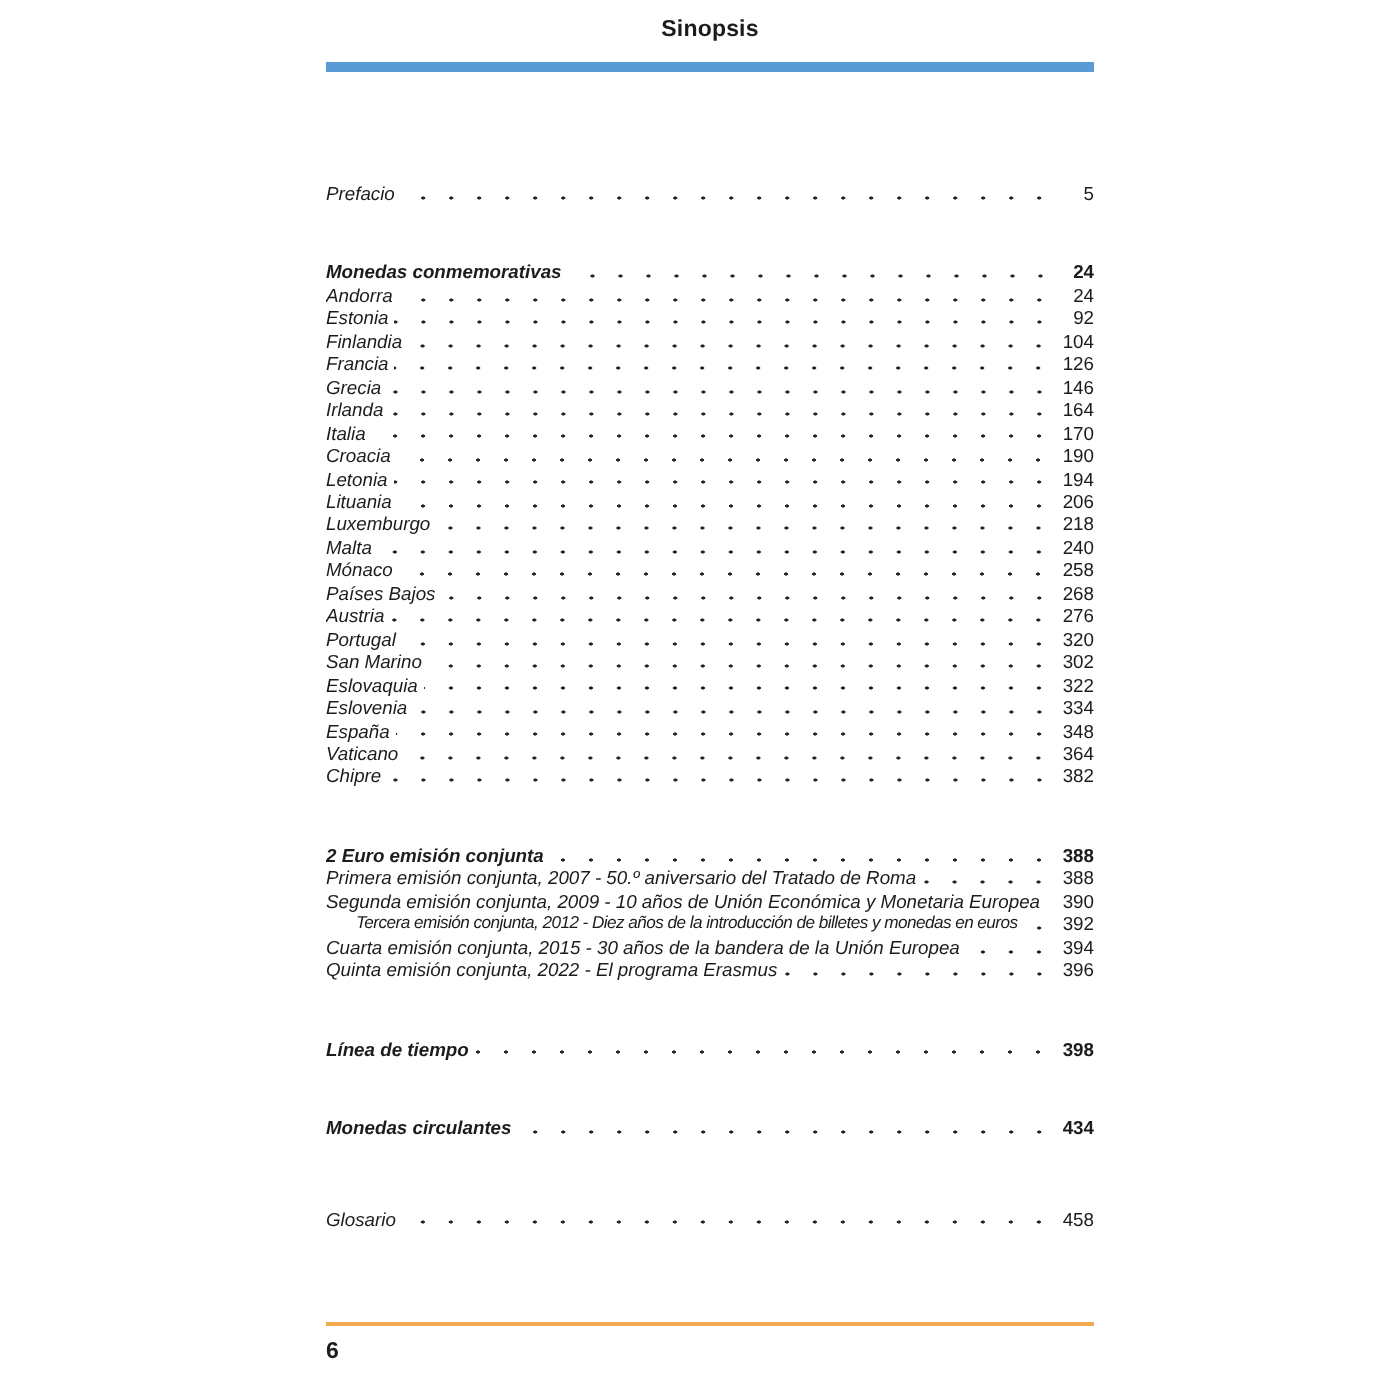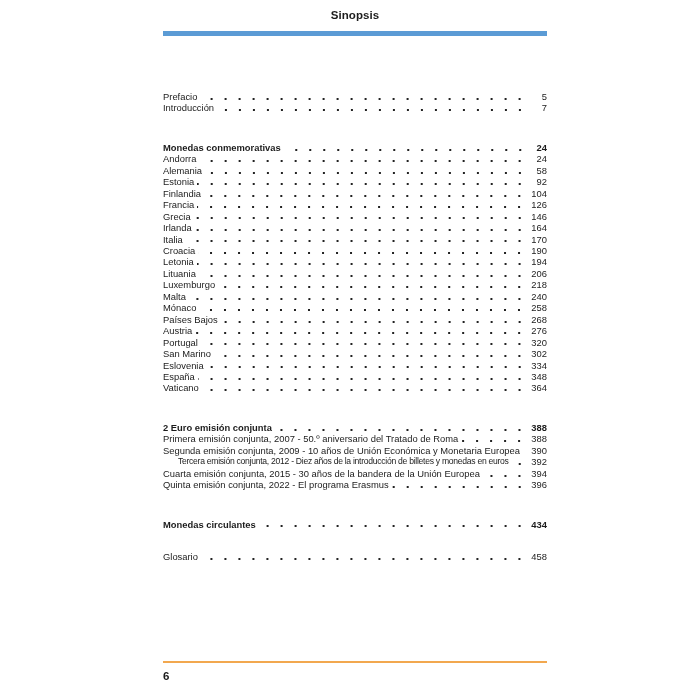--- a/index.html
+++ b/index.html
@@ -26,21 +26,21 @@
   }
   #toc .group:nth-child(2){ margin-top:19px; }
   #toc .group:nth-child(3){ margin-top:24px; }
   #toc .group:nth-child(4){ margin-top:24px; }
   #toc .group:nth-child(5){ margin-top:21px; }
   #toc .group:nth-child(6){ margin-top:34px; }
   .row { display:flex; overflow:hidden; }
   .row.bold { font-weight:bold;margin-top:28px; }
   .row .label {
     flex:0 1 auto; min-width:0; overflow:hidden;
-    white-space:nowrap; padding-right:3px;
+    white-space:nowrap; padding-right:3px;font-style:italic;
   }
   .row.condensed .label { font-size:8.6px; letter-spacing:-0.28px;margin-left:15px; }
   .row .leader {
     flex:1 1 auto; min-width:0; height:11.45px;
     background-image:radial-gradient(circle, var(--dot,#222222) 0.8px, rgba(0,0,0,0) 1.1px);
     background-size:14px 2.4px;
     background-repeat:repeat-x;
     background-position:right 2px bottom 2.2px;
   }
   .row .pagenum {
@@ -62,43 +62,33 @@
   <div class="title">Sinopsis</div>
   <div class="rule-blue"></div>
 
   <div class="toc" id="toc">
       <div class="group">
         <div class="row">
           <span class="label">Prefacio</span>
           <span class="leader"></span>
           <span class="pagenum">5</span>
         </div>
-        <div class="row">
-          <span class="label">Introducción</span>
-          <span class="leader"></span>
-          <span class="pagenum">7</span>
-        </div>
       </div>
       <div class="group">
         <div class="row bold">
           <span class="label">Monedas conmemorativas</span>
           <span class="leader"></span>
           <span class="pagenum">24</span>
         </div>
         <div class="row">
           <span class="label">Andorra</span>
           <span class="leader"></span>
           <span class="pagenum">24</span>
         </div>
         <div class="row">
-          <span class="label">Alemania</span>
-          <span class="leader"></span>
-          <span class="pagenum">58</span>
-        </div>
-        <div class="row">
           <span class="label">Estonia</span>
           <span class="leader"></span>
           <span class="pagenum">92</span>
         </div>
         <div class="row">
           <span class="label">Finlandia</span>
           <span class="leader"></span>
           <span class="pagenum">104</span>
         </div>
         <div class="row">
@@ -165,33 +155,43 @@
           <span class="label">Portugal</span>
           <span class="leader"></span>
           <span class="pagenum">320</span>
         </div>
         <div class="row">
           <span class="label">San Marino</span>
           <span class="leader"></span>
           <span class="pagenum">302</span>
         </div>
         <div class="row">
+          <span class="label">Eslovaquia</span>
+          <span class="leader"></span>
+          <span class="pagenum">322</span>
+        </div>
+        <div class="row">
           <span class="label">Eslovenia</span>
           <span class="leader"></span>
           <span class="pagenum">334</span>
         </div>
         <div class="row">
           <span class="label">España</span>
           <span class="leader"></span>
           <span class="pagenum">348</span>
         </div>
         <div class="row">
           <span class="label">Vaticano</span>
           <span class="leader"></span>
           <span class="pagenum">364</span>
+        </div>
+        <div class="row">
+          <span class="label">Chipre</span>
+          <span class="leader"></span>
+          <span class="pagenum">382</span>
         </div>
       </div>
       <div class="group">
         <div class="row bold">
           <span class="label">2 Euro emisión conjunta</span>
           <span class="leader"></span>
           <span class="pagenum">388</span>
         </div>
         <div class="row">
           <span class="label">Primera emisión conjunta, 2007 - 50.º aniversario del Tratado de Roma</span>
@@ -210,20 +210,27 @@
         </div>
         <div class="row">
           <span class="label">Cuarta emisión conjunta, 2015 - 30 años de la bandera de la Unión Europea</span>
           <span class="leader"></span>
           <span class="pagenum">394</span>
         </div>
         <div class="row">
           <span class="label">Quinta emisión conjunta, 2022 - El programa Erasmus</span>
           <span class="leader"></span>
           <span class="pagenum">396</span>
+        </div>
+      </div>
+      <div class="group">
+        <div class="row bold">
+          <span class="label">Línea de tiempo</span>
+          <span class="leader"></span>
+          <span class="pagenum">398</span>
         </div>
       </div>
       <div class="group">
         <div class="row bold">
           <span class="label">Monedas circulantes</span>
           <span class="leader"></span>
           <span class="pagenum">434</span>
         </div>
       </div>
       <div class="group">

